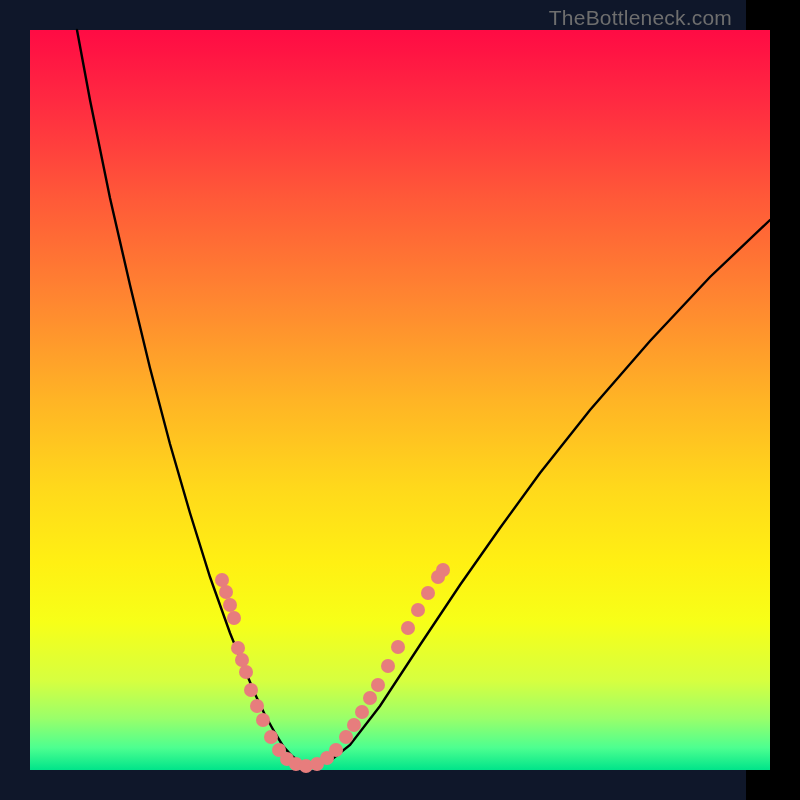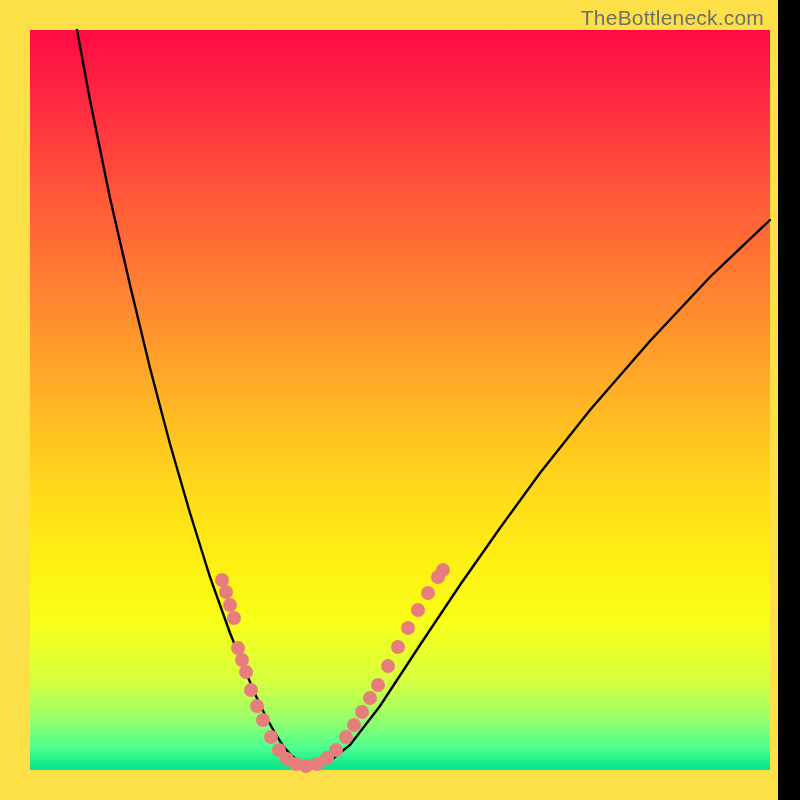--- a/index.html
+++ b/index.html
@@ -10,22 +10,21 @@
     overflow: hidden;
     background: #000;
     font-family: Arial, Helvetica, sans-serif;
   }
   .frame {
     position: absolute;
     top: 0;
     left: 0;
     width: 746px;
     height: 800px;
-    background: #fde047;
-    padding-left: 32px;
+    background: #0f172a;
   }
   .gradient-area {
     position: absolute;
     top: 30px;
     left: 30px;
     width: 740px;
     height: 740px;
     background: linear-gradient(
       to bottom,
       #ff0b44 0%,

